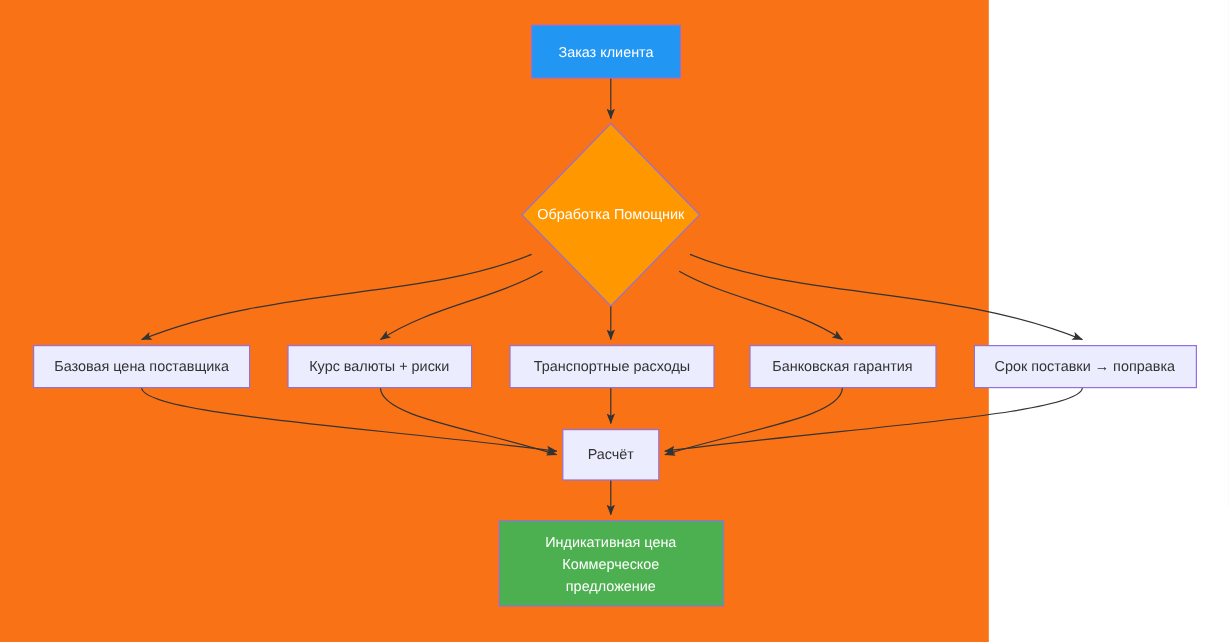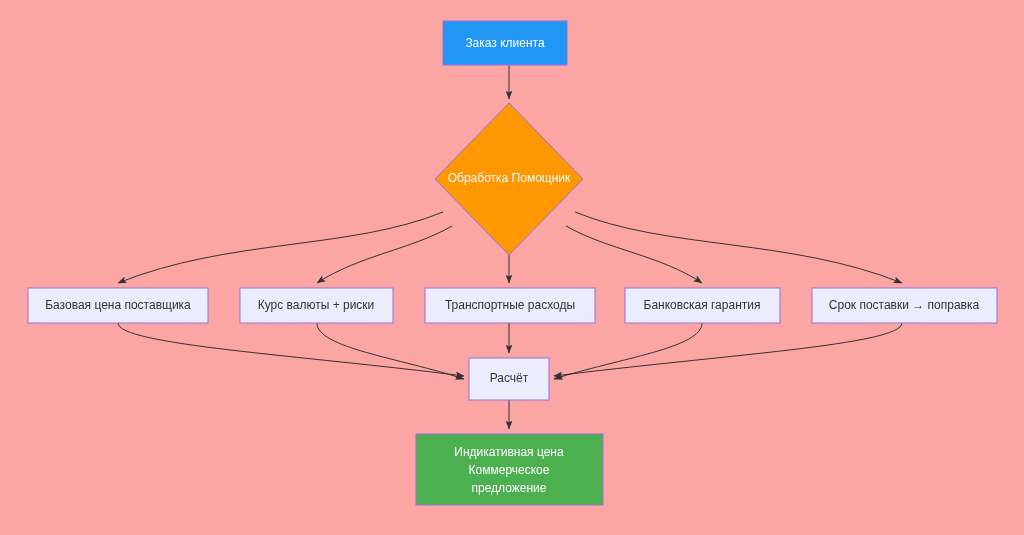--- a/index.html
+++ b/index.html
@@ -8,23 +8,23 @@
     background: #ffffff;
   }
   body {
     width: 1024px;
     height: 535px;
     font-family: "Liberation Sans", sans-serif;
     overflow: hidden;
   }
   #flowchart-root {
     position: relative;
-    width: 1024px;
+    width: 824px;
     height: 535px;
-    background: #fca5a5;
+    background: #f97316;
   }
   svg.fc {
     position: absolute;
     top: 0;
     left: 0;
     width: 1024px;
     height: 535px;
   }
   .node-rect {
     stroke-width: 1;

